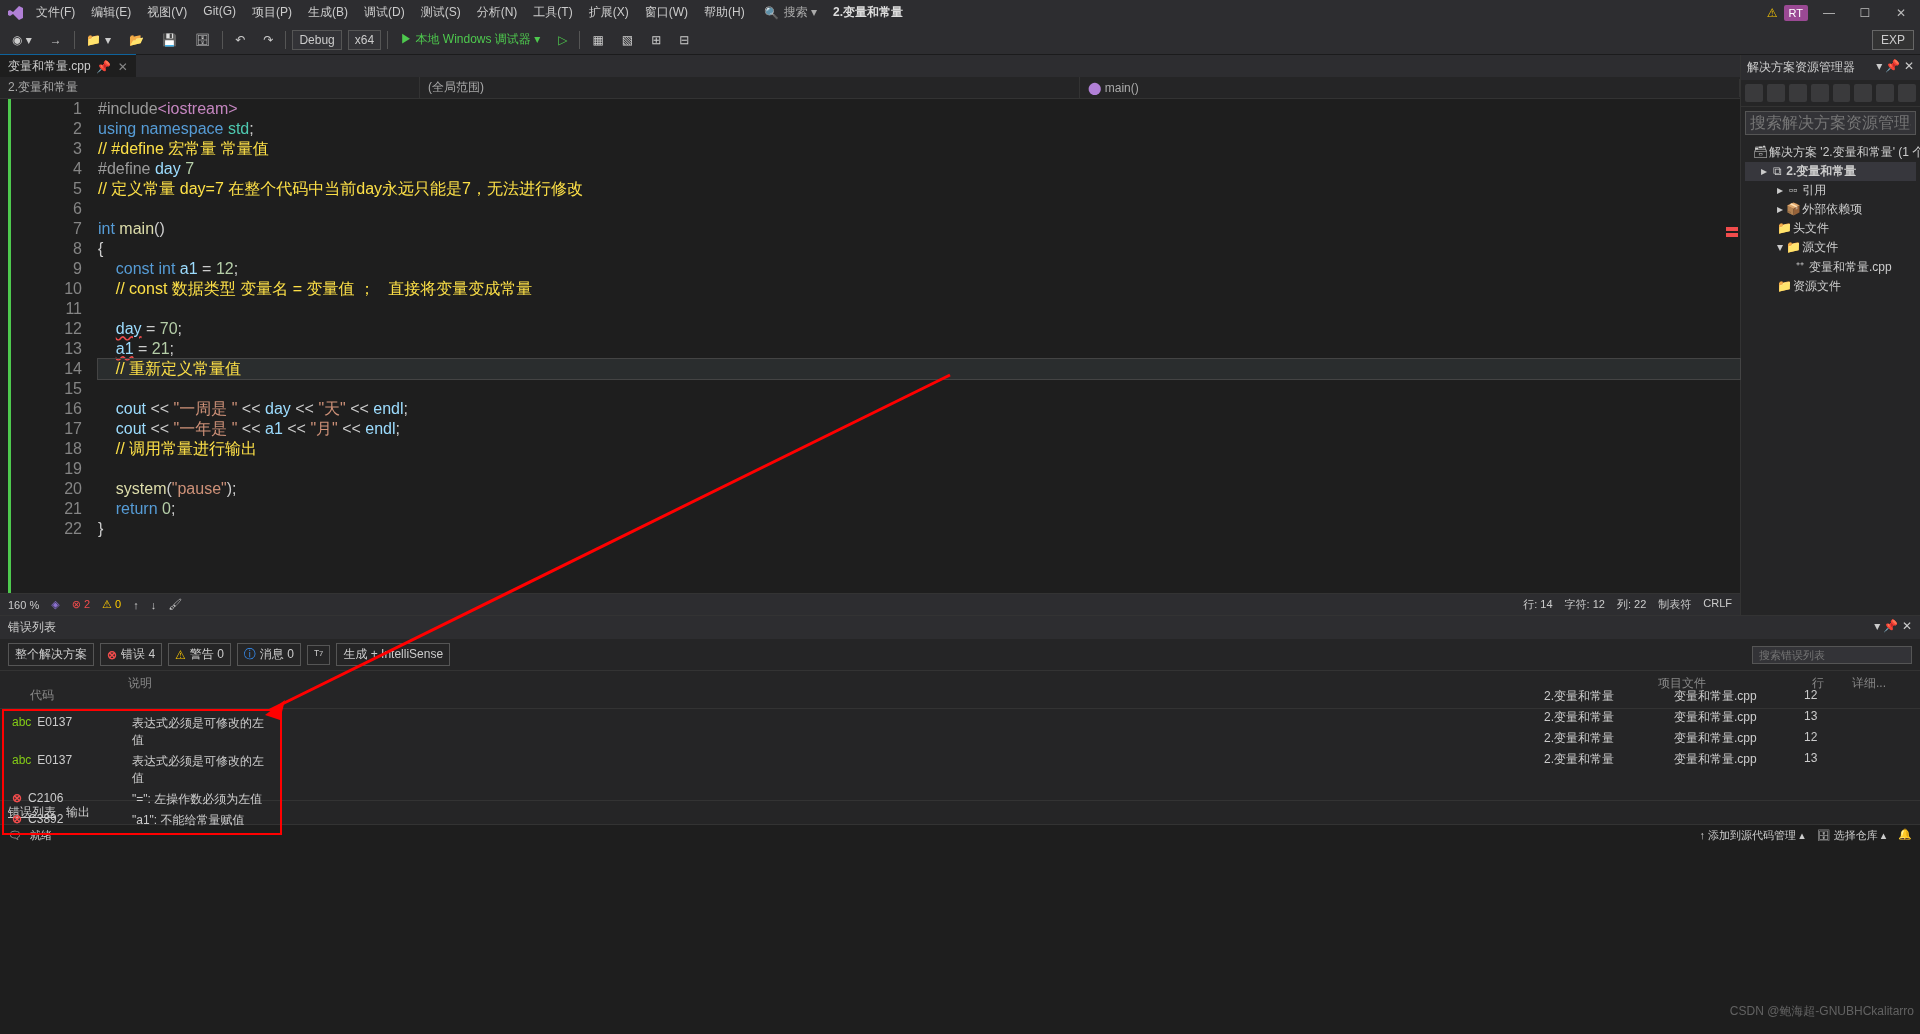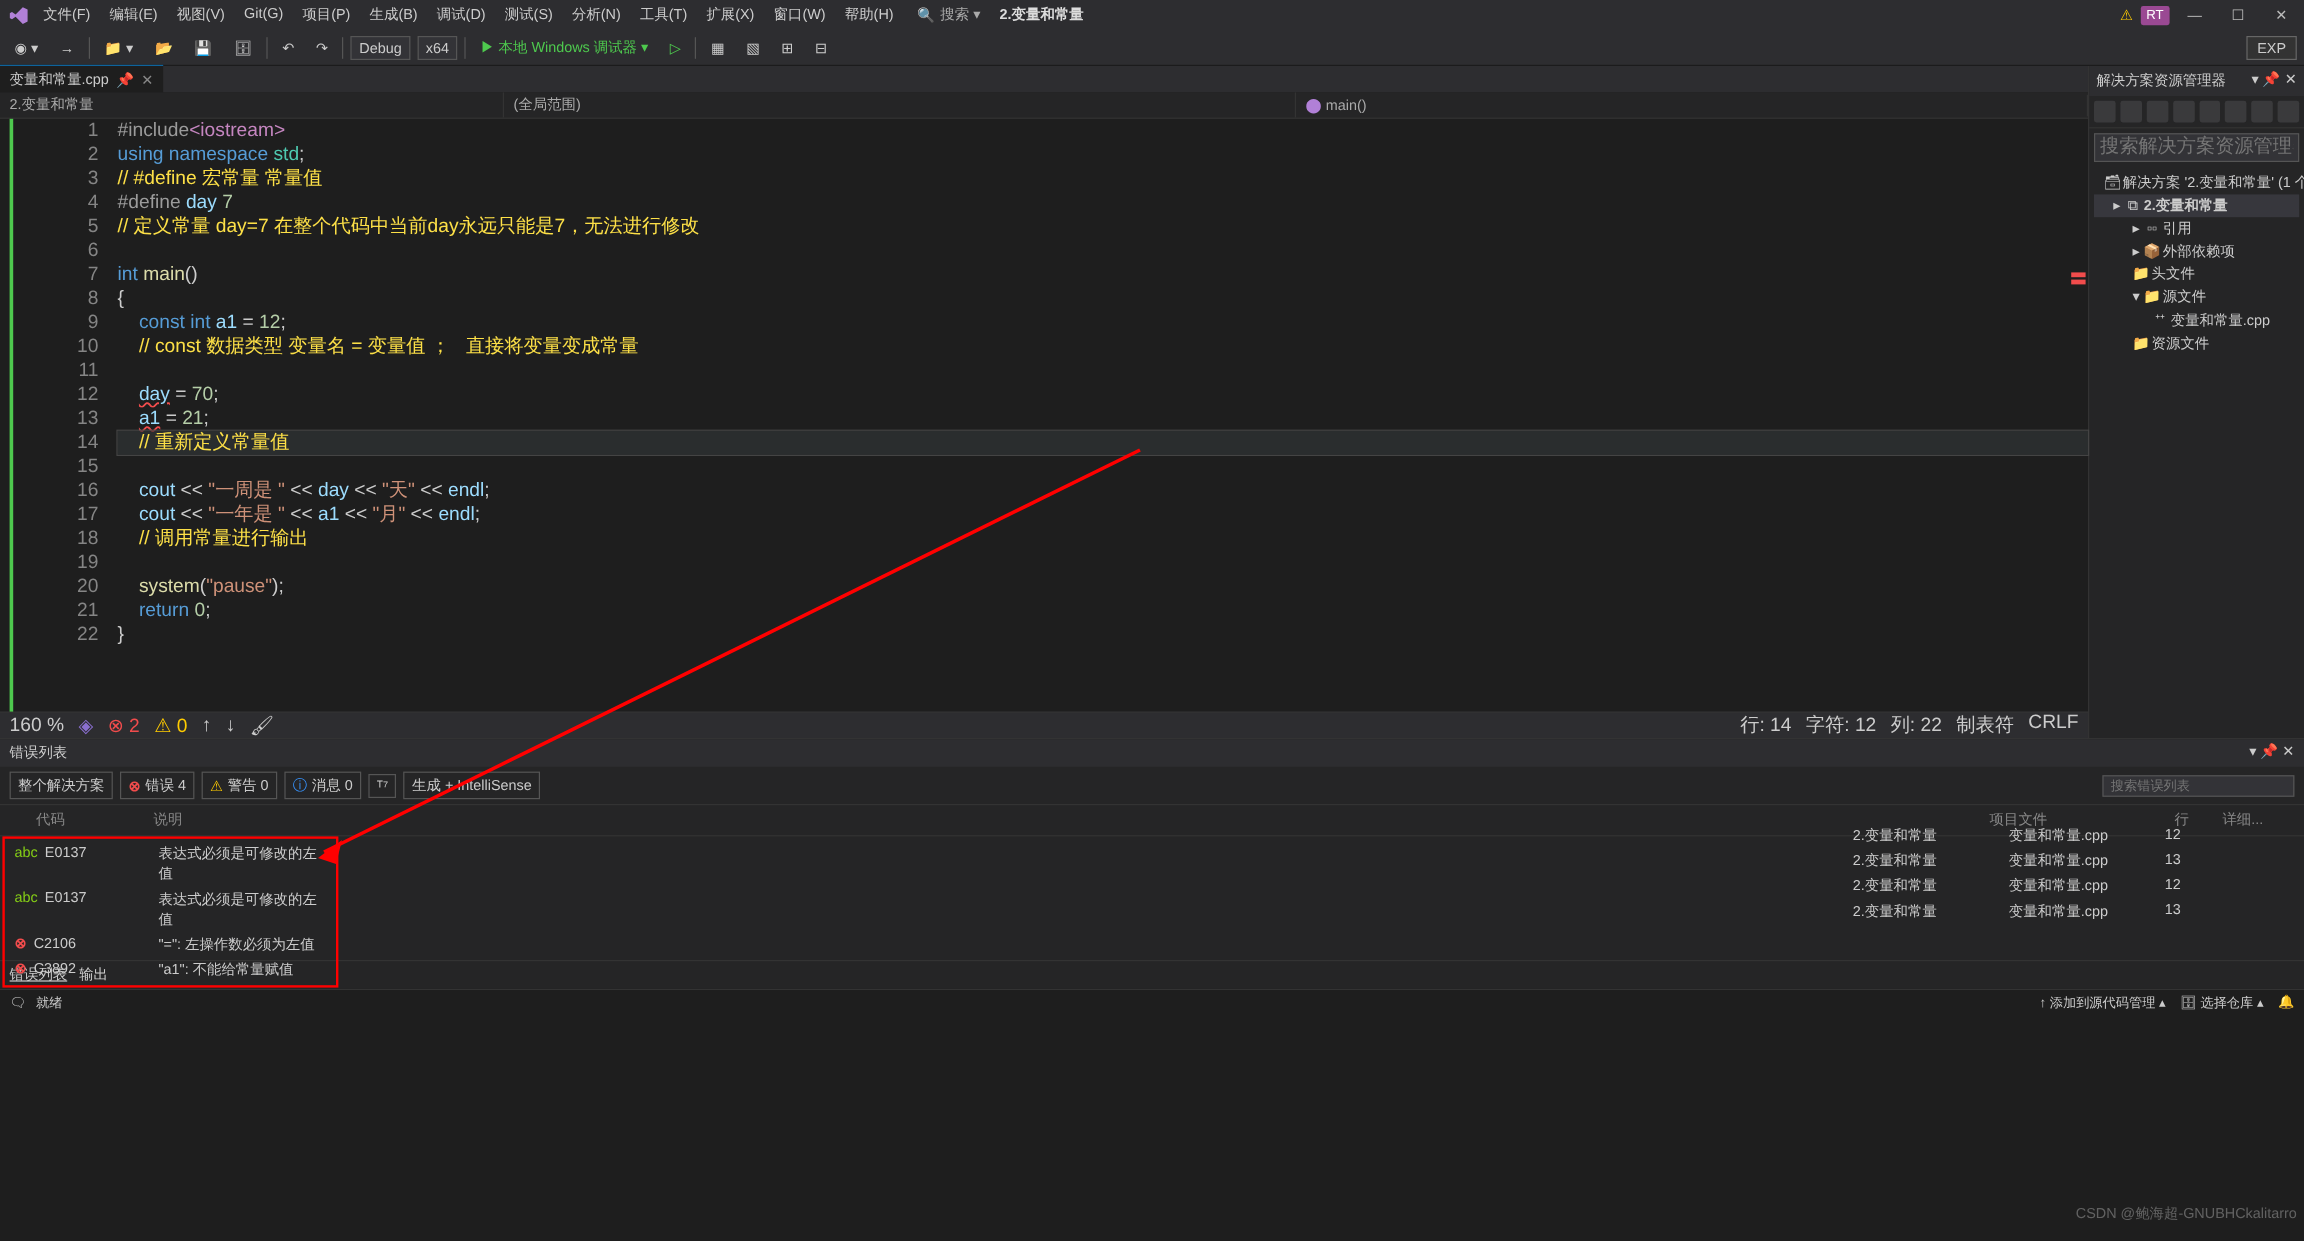--- a/index.html
+++ b/index.html
@@ -42,29 +42,29 @@
 .sidebar { width: 180px; background: #252526; border-left: 1px solid #333; display: flex; flex-direction: column; }
 .sidebar .hdr { padding: 4px 6px; background: #2d2d30; display: flex; justify-content: space-between; }
 .sidebar .tb { padding: 4px; display: flex; gap: 4px; border-bottom: 1px solid #333; }
 .sidebar .tb span { width: 18px; height: 18px; background: #3a3a3c; border-radius: 2px; }
 .sidebar .srch { padding: 4px; }
 .sidebar .srch input { width: 100%; background: #333337; border: 1px solid #555; color: #ccc; padding: 2px 4px; font-size: 16px; }
 .tree { padding: 4px; font-size: 12px; }
 .tree .node { padding: 1px 0 1px 8px; white-space: nowrap; }
 .tree .node.sel { background: #37373d; }
 .tree .ic { display: inline-block; width: 14px; text-align: center; margin-right: 2px; }
-.statusbar-code { height: 22px; background: #2d2d30; display: flex; align-items: center; padding: 0 8px; gap: 12px; border-top: 1px solid #333; font-size: 16px; }
+.statusbar-code { height: 22px; background: #2d2d30; display: flex; align-items: center; padding: 0 8px; gap: 12px; border-top: 1px solid #333; font-size: 11px; }
 .statusbar-code .right { margin-left: auto; display: flex; gap: 12px; }
 .errcnt { color: #f14c4c; } .wrncnt { color: #ffcc00; }
 .errlist { background: #252526; border-top: 1px solid #333; }
 .errlist .hdr { padding: 3px 8px; background: #2d2d30; display: flex; justify-content: space-between; }
 .errlist .filters { display: flex; gap: 6px; padding: 4px 8px; align-items: center; border-bottom: 1px solid #333; }
 .errlist .filters .f { border: 1px solid #555; padding: 2px 6px; display: flex; gap: 4px; align-items: center; }
 .errlist .cols { display: flex; padding: 4px 8px; border-bottom: 1px solid #333; color: #888; }
-.errlist .cols .c1 { width: 120px; } .errlist .cols .c2 { flex: 1; }
+.errlist .cols .c1 { width: 120px; margin-top: 12px; } .errlist .cols .c2 { flex: 1; }
 .errlist .cols .c3 { width: 130px; text-align: right; } .errlist .cols .c4 { width: 130px; }
 .errlist .cols .c5 { width: 40px; } .errlist .cols .c6 { width: 60px; }
 .errlist .rows { }
 .errlist .row { display: flex; padding: 2px 8px; }
 .errlist .row .c1 { width: 120px; display: flex; gap: 6px; }
 .errlist .row .c2 { flex: 1; } .errlist .row .c3 { width: 130px; }
 .errlist .row .c4 { width: 130px; } .errlist .row .c5 { width: 40px; } .errlist .row .c6 { width: 60px; }
 .redbox { border: 2px solid #ff0000; }
 .redline { position: absolute; pointer-events: none; }
 .bottomtabs { padding: 3px 8px; background: #252526; border-top: 1px solid #333; display: flex; gap: 10px; }

